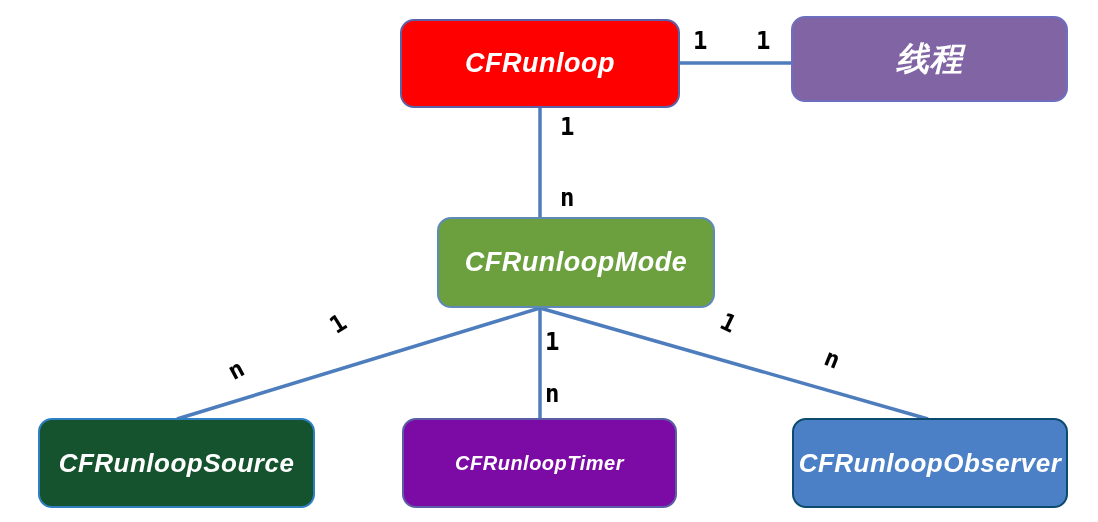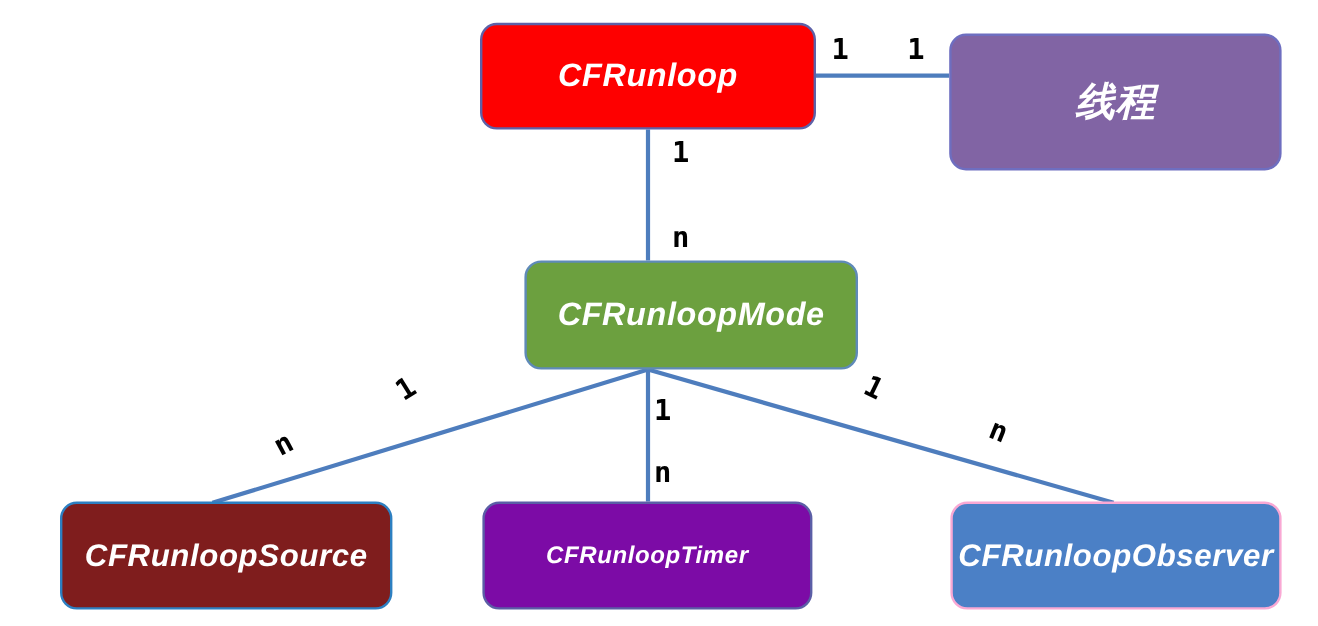--- a/index.html
+++ b/index.html
@@ -25,25 +25,25 @@
     align-items: center;
     justify-content: center;
     color: #ffffff;
     font-weight: bold;
     box-sizing: border-box;
     text-align: center;
     letter-spacing: 0.5px;
     font-style: italic;
   }
   .node-cfrunloop { left: 400px; top: 19px;  width: 280px; height: 89px; font-size: 27px; border: 2px solid #5d61a8; }
-  .node-thread    { left: 791px; top: 28px;  width: 277px; height: 114px; font-size: 33px; border: 2px solid #6e6ec0; }
+  .node-thread    { left: 791px; top: 16px;  width: 277px; height: 86px; font-size: 33px; border: 2px solid #6e6ec0; }
   .node-mode      { left: 401px; top: 217px; width: 278px; height: 91px; font-size: 27px; border: 2px solid #5f8ab8; margin-left: 36px; }
   .node-source    { left: 38px;  top: 418px; width: 277px; height: 90px; font-size: 26px; border: 2px solid #2d7fc1; }
   .node-timer     { left: 402px; top: 418px; width: 275px; height: 90px; font-size: 20px; border: 2px solid #5b5ea6; }
-  .node-observer  { left: 792px; top: 418px; width: 276px; height: 90px; font-size: 26px; border: 2px solid #f9a8d4; }
+  .node-observer  { left: 792px; top: 418px; width: 276px; height: 90px; font-size: 26px; border: 2px solid #0c4a6e; }
   .edge-label {
     position: absolute;
     z-index: 3;
     font-family: "DejaVu Sans Mono", monospace;
     font-weight: bold;
     font-size: 24px;
     line-height: 1;
     color: #000000;
   }
   .lbl-rt-a { left: 693px; top: 29px; }
@@ -69,21 +69,21 @@
     <line x1="540" y1="308" x2="540" y2="418" stroke-width="3.5" stroke="#4e7dbd"></line>
     <line x1="540" y1="308" x2="928" y2="419" stroke-width="3.5" stroke="#4e7dbd"></line>
   </svg>
 
   <div class="node node-cfrunloop" style="background-color: rgb(254, 0, 0);">CFRunloop</div>
 
   <div class="node node-thread" style="background-color: rgb(129, 100, 164);">线程</div>
 
   <div class="node node-mode" style="background-color: rgb(108, 160, 63);">CFRunloopMode</div>
 
-  <div class="node node-source" style="background-color: #7f1d1d; margin-left: 12px;">CFRunloopSource</div>
+  <div class="node node-source" style="background-color: #14532d;">CFRunloopSource</div>
 
   <div class="node node-timer" style="background-color: rgb(124, 11, 166);">CFRunloopTimer</div>
 
   <div class="node node-observer" style="background-color: rgb(75, 128, 198);">CFRunloopObserver</div>
 
   <span class="edge-label lbl-rt-a">1</span>
   <span class="edge-label lbl-rt-b">1</span>
 
   <span class="edge-label lbl-rm-1">1</span>
   <span class="edge-label lbl-rm-n">n</span>

